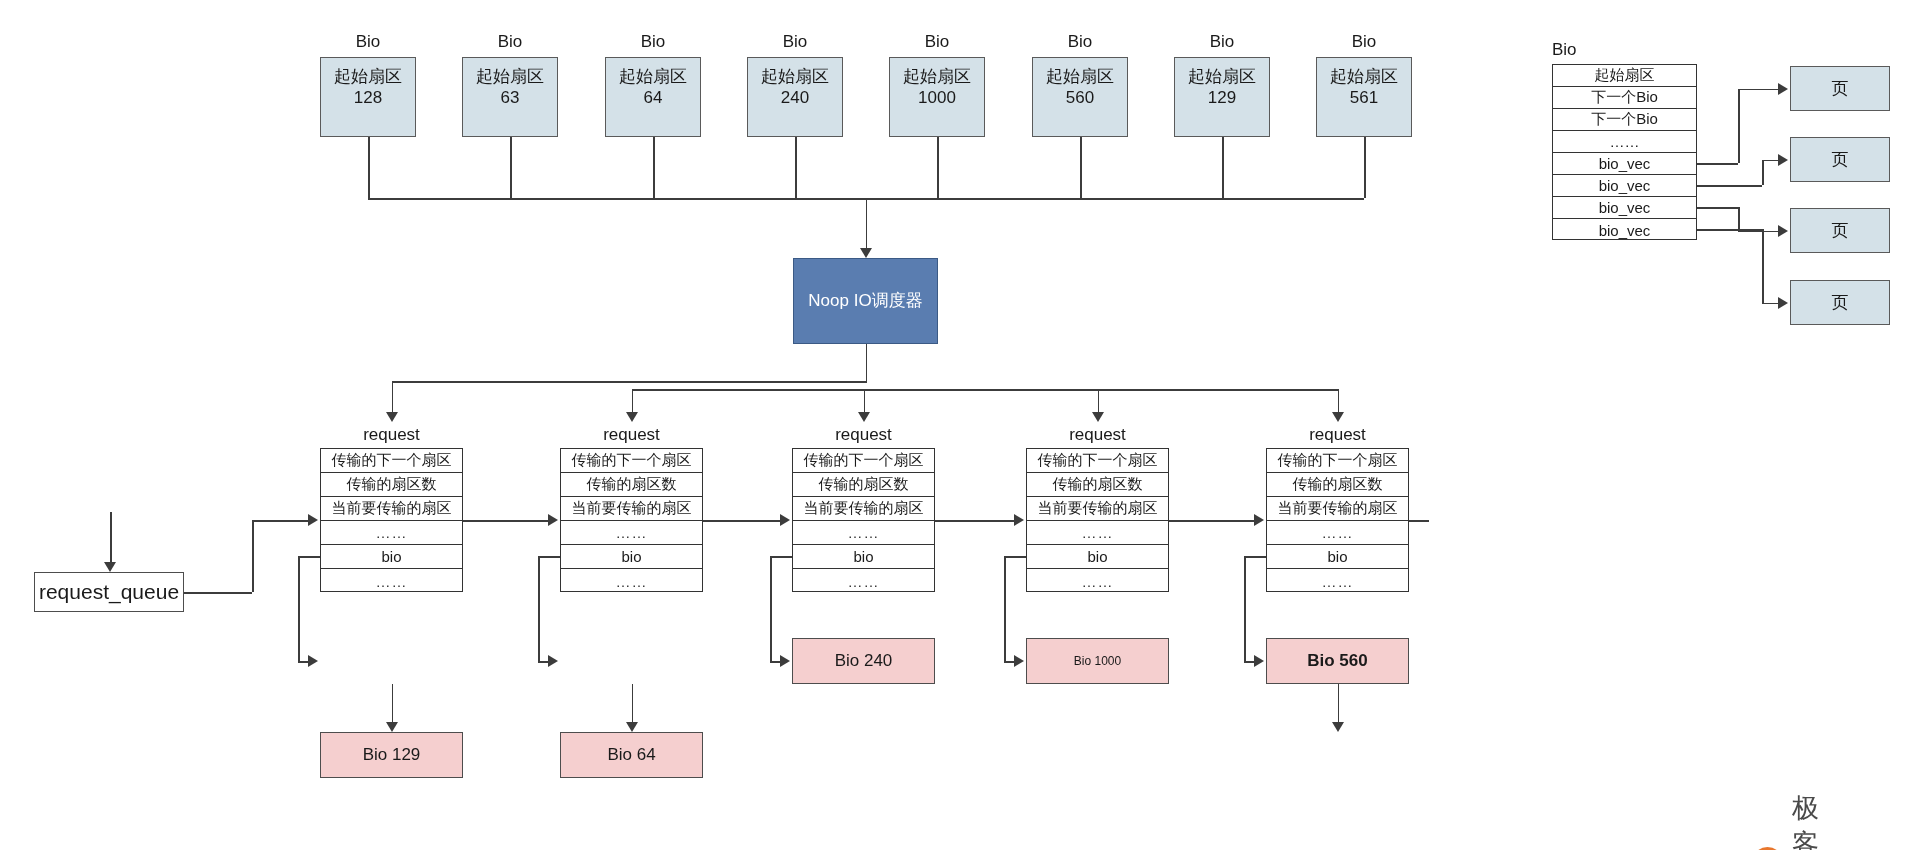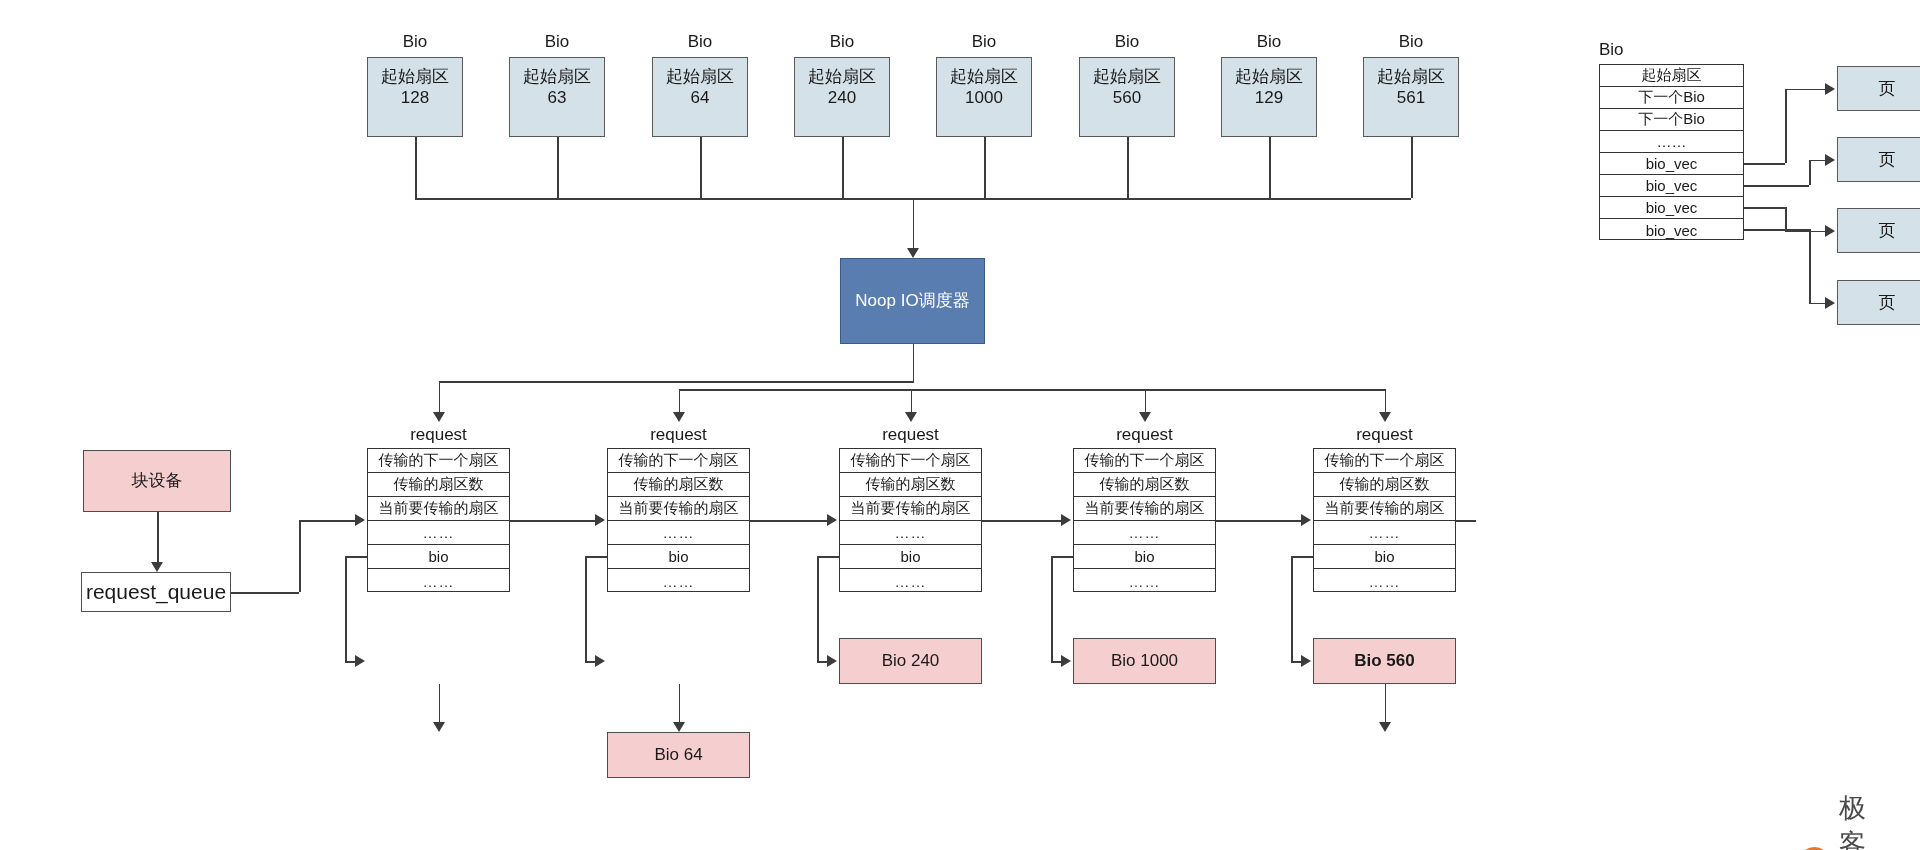--- a/index.html
+++ b/index.html
@@ -2,21 +2,21 @@
 <html><head>
 <meta charset="utf-8">
 <style>
   html,body{margin:0;padding:0;}
   body{
     width:1920px;height:850px;
     background:#ffffff;
     font-family:"Liberation Sans","DejaVu Sans",sans-serif;
     overflow:hidden;
   }
-  #stage{position:relative;width:1624px;height:850px;margin-left:47px;}
+  #stage{position:relative;width:1624px;height:850px;}
 
   
   .box{
     position:absolute;
     box-sizing:border-box;
     border:1px solid #4d4d4d;
     display:flex;align-items:center;justify-content:center;
     text-align:center;
     color:#1a1a1a;
     font-size:17px;
@@ -188,51 +188,51 @@
     </div>
     <div class="ln hl" style="left: 463px; top: 520px; width: 85px;"></div>
     <div class="arrow arrow-right" style="left: 548px; top: 514px;"></div>
     <div class="ln hl" style="left: 703px; top: 520px; width: 77px;"></div>
     <div class="arrow arrow-right" style="left: 780px; top: 514px;"></div>
     <div class="ln hl" style="left: 935px; top: 520px; width: 79px;"></div>
     <div class="arrow arrow-right" style="left: 1014px; top: 514px;"></div>
     <div class="ln hl" style="left: 1169px; top: 520px; width: 85px;"></div>
     <div class="arrow arrow-right" style="left: 1254px; top: 514px;"></div>
     <div class="ln hl" style="left: 1409px; top: 520px; width: 20px;"></div>
-    <div class="box pink" style="left: 36px; top: 450px; width: 148px; height: 62px; font-size: 17px;">块设备</div>
     <div class="ln vl" style="left: 110px; top: 512px; height: 50px;"></div>
     <div class="arrow arrow-down" style="left: 104px; top: 562px;"></div>
     <div class="box white" style="left: 34px; top: 572px; width: 150px; height: 40px; font-size: 21px;">request_queue</div>
     <div class="ln hl" style="left: 184px; top: 592px; width: 68px;"></div>
     <div class="ln vl" style="left: 252px; top: 520px; height: 72px;"></div>
     <div class="ln hl" style="left: 252px; top: 520px; width: 56px;"></div>
     <div class="arrow arrow-right" style="left: 308px; top: 514px;"></div>
     <div class="ln hl" style="left: 298px; top: 556px; width: 22px;"></div>
     <div class="ln vl" style="left: 298px; top: 556px; height: 105px;"></div>
     <div class="ln hl" style="left: 298px; top: 661px; width: 10px;"></div>
     <div class="arrow arrow-right" style="left: 308px; top: 655px;"></div>
     <div class="ln vl" style="left: 391.5px; top: 684px; height: 38px;"></div>
     <div class="arrow arrow-down" style="left: 385.5px; top: 722px;"></div>
+    <div class="box pink" style="left: 320px; top: 732px; width: 143px; height: 46px; font-size: 17px;">Bio 129</div>
     <div class="ln hl" style="left: 538px; top: 556px; width: 22px;"></div>
     <div class="ln vl" style="left: 538px; top: 556px; height: 105px;"></div>
     <div class="ln hl" style="left: 538px; top: 661px; width: 10px;"></div>
     <div class="arrow arrow-right" style="left: 548px; top: 655px;"></div>
     <div class="ln vl" style="left: 631.5px; top: 684px; height: 38px;"></div>
     <div class="arrow arrow-down" style="left: 625.5px; top: 722px;"></div>
     <div class="box pink" style="left: 560px; top: 732px; width: 143px; height: 46px; font-size: 17px;">Bio 64</div>
     <div class="ln hl" style="left: 770px; top: 556px; width: 22px;"></div>
     <div class="ln vl" style="left: 770px; top: 556px; height: 105px;"></div>
     <div class="ln hl" style="left: 770px; top: 661px; width: 10px;"></div>
     <div class="arrow arrow-right" style="left: 780px; top: 655px;"></div>
     <div class="box pink" style="left: 792px; top: 638px; width: 143px; height: 46px; font-size: 17px;">Bio 240</div>
     <div class="ln hl" style="left: 1004px; top: 556px; width: 22px;"></div>
     <div class="ln vl" style="left: 1004px; top: 556px; height: 105px;"></div>
     <div class="ln hl" style="left: 1004px; top: 661px; width: 10px;"></div>
     <div class="arrow arrow-right" style="left: 1014px; top: 655px;"></div>
-    <div class="box pink" style="left: 1026px; top: 638px; width: 143px; height: 46px; font-size: 17px;">Bio 1000</div>
+    <div class="box pink" style="left: 1026px; top: 638px; width: 143px; height: 46px; font-size: 12px;">Bio 1000</div>
     <div class="ln hl" style="left: 1244px; top: 556px; width: 22px;"></div>
     <div class="ln vl" style="left: 1244px; top: 556px; height: 105px;"></div>
     <div class="ln hl" style="left: 1244px; top: 661px; width: 10px;"></div>
     <div class="arrow arrow-right" style="left: 1254px; top: 655px;"></div>
     <div class="box pink" style="left: 1266px; top: 638px; width: 143px; height: 46px; font-size: 17px; font-weight: bold;">Bio 560</div>
     <div class="ln vl" style="left: 1337.5px; top: 684px; height: 38px;"></div>
     <div class="arrow arrow-down" style="left: 1331.5px; top: 722px;"></div>
     <div class="caption" style="left: 1552px; top: 40px; width: 60px; text-align: left;">Bio</div>
     <div class="struct" style="left: 1552px; top: 64px; width: 145px; height: 176px;">
       <div class="row" style="height: 22px;">起始扇区</div>

